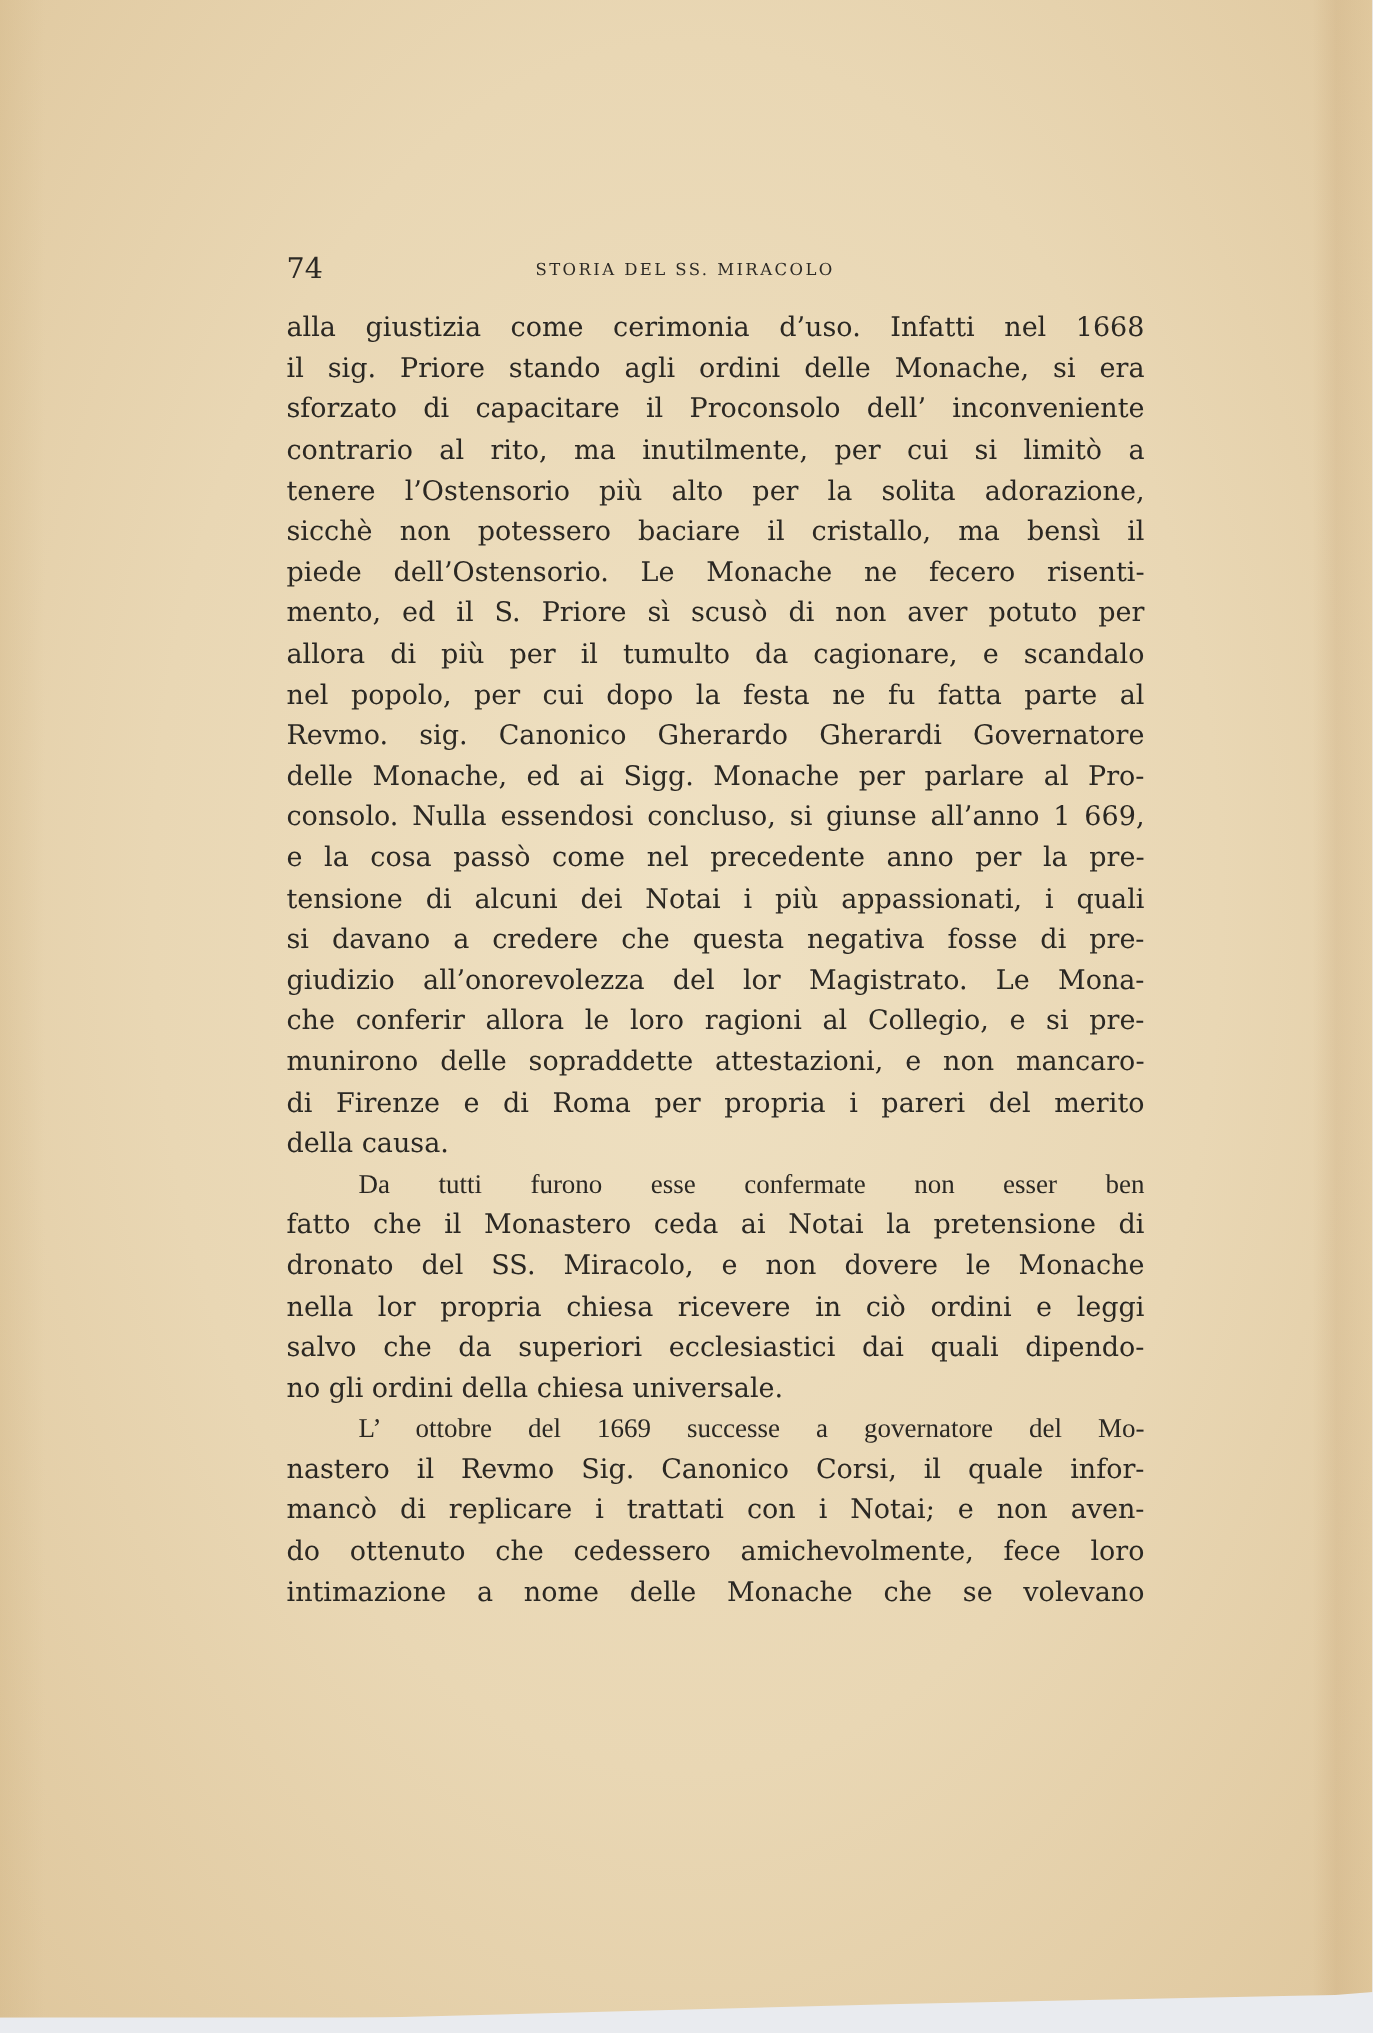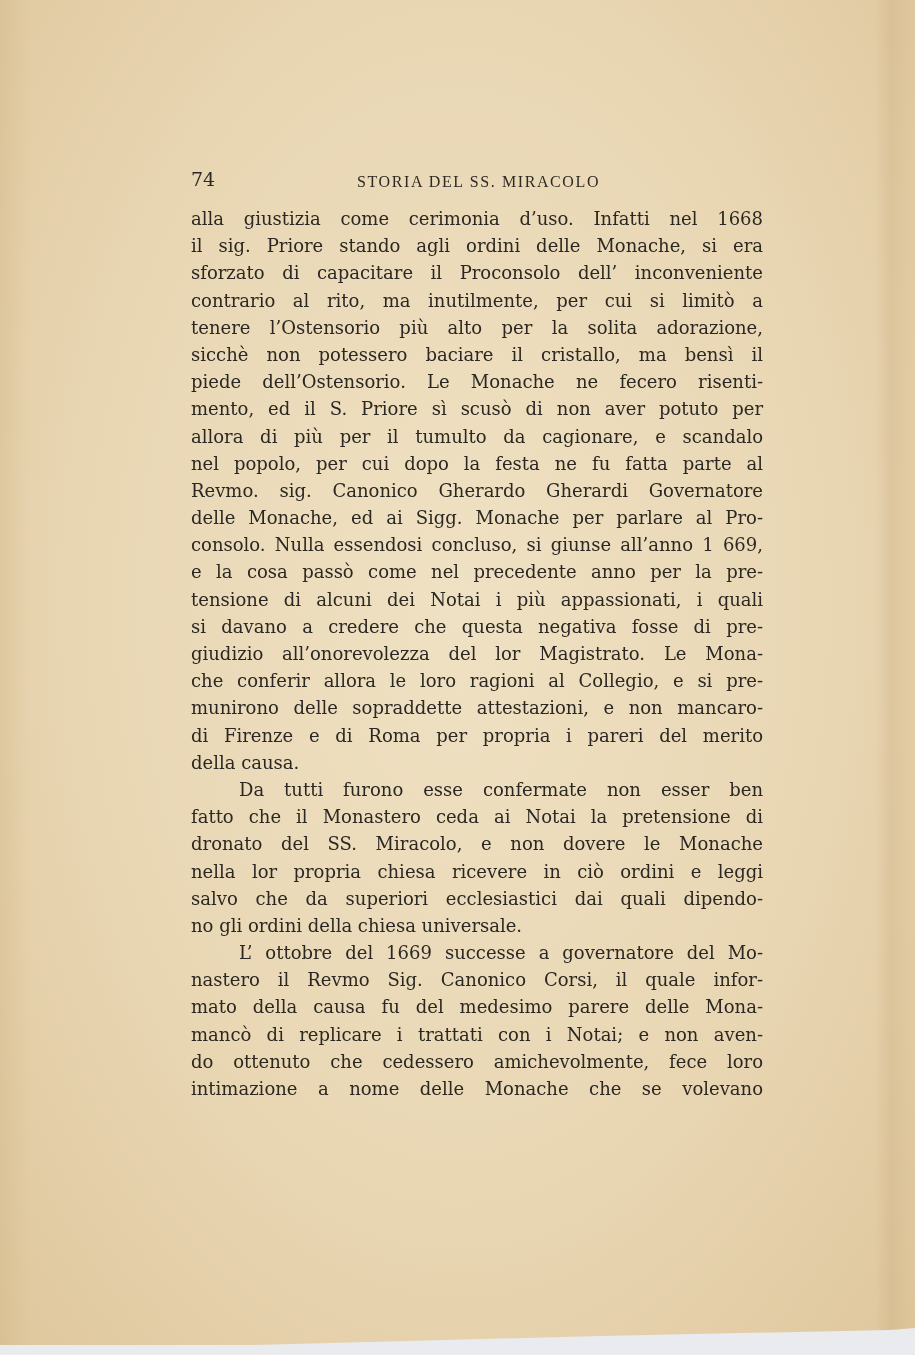--- a/index.html
+++ b/index.html
@@ -24,34 +24,34 @@
       background: linear-gradient(90deg, rgba(200,170,120,0.25), rgba(0,0,0,0));
     }
     .header {
       position: absolute; left: 191px; top: 148px; width: 572px; height: 24px;
       font-family: "DejaVu Serif", serif; color: #2d2a25; margin-top: 20px;
     }
     .page-number {
       position: absolute; left: 0; top: 0; font-size: 19px;
     }
     .running-head {
-      position: absolute; left: 166px; top: 5px; font-size: 16px; letter-spacing: 1.6px; font-family: Liberation Serif, serif;
+      position: absolute; left: 166px; top: 5px; font-size: 11px; letter-spacing: 1.6px;
     }
     .text {
       position: absolute; left: 191px; top: 176px; width: 572px;
       font-family: "DejaVu Serif", serif; font-size: 18px; color: #2b2823;
       line-height: 27.2px;
       margin-top: 29px;
     }
     .line {
       display: block; white-space: nowrap; text-align: justify; text-align-last: justify;
       height: 27.2px; overflow: visible;
     }
     .line.last { text-align-last: left; }
-    .line.indent { padding-left: 48px; }
+    .line.indent { padding-left: 48px; font-family: Liberation Serif, serif; }
   </style>
 </head>
 <body>
 
 <div class="page">
   <div class="gutter-shadow"></div>
 
   <div class="header">
     <span class="page-number">74</span>
     <span class="running-head">STORIA DEL SS. MIRACOLO</span>
@@ -80,18 +80,17 @@
     <span class="line">di Firenze e di Roma per propria i pareri del merito</span>
     <span class="line last">della causa.</span>
     <span class="line indent">Da tutti furono esse confermate non esser ben</span>
     <span class="line">fatto che il Monastero ceda ai Notai la pretensione di</span>
     <span class="line">dronato del SS. Miracolo, e non dovere le Monache</span>
     <span class="line">nella lor propria chiesa ricevere in ciò ordini e leggi</span>
     <span class="line">salvo che da superiori ecclesiastici dai quali dipendo-</span>
     <span class="line last">no gli ordini della chiesa universale.</span>
     <span class="line indent">L’ ottobre del 1669 successe a governatore del Mo-</span>
     <span class="line">nastero il Revmo Sig. Canonico Corsi, il quale infor-</span>
-    <span class="line">mato della causa fu del medesimo parere delle Mona-</span>
     <span class="line">mancò di replicare i trattati con i Notai; e non aven-</span>
     <span class="line">do ottenuto che cedessero amichevolmente, fece loro</span>
     <span class="line">intimazione a nome delle Monache che se volevano</span>
   </div>
 </div>
 
 </body></html>

